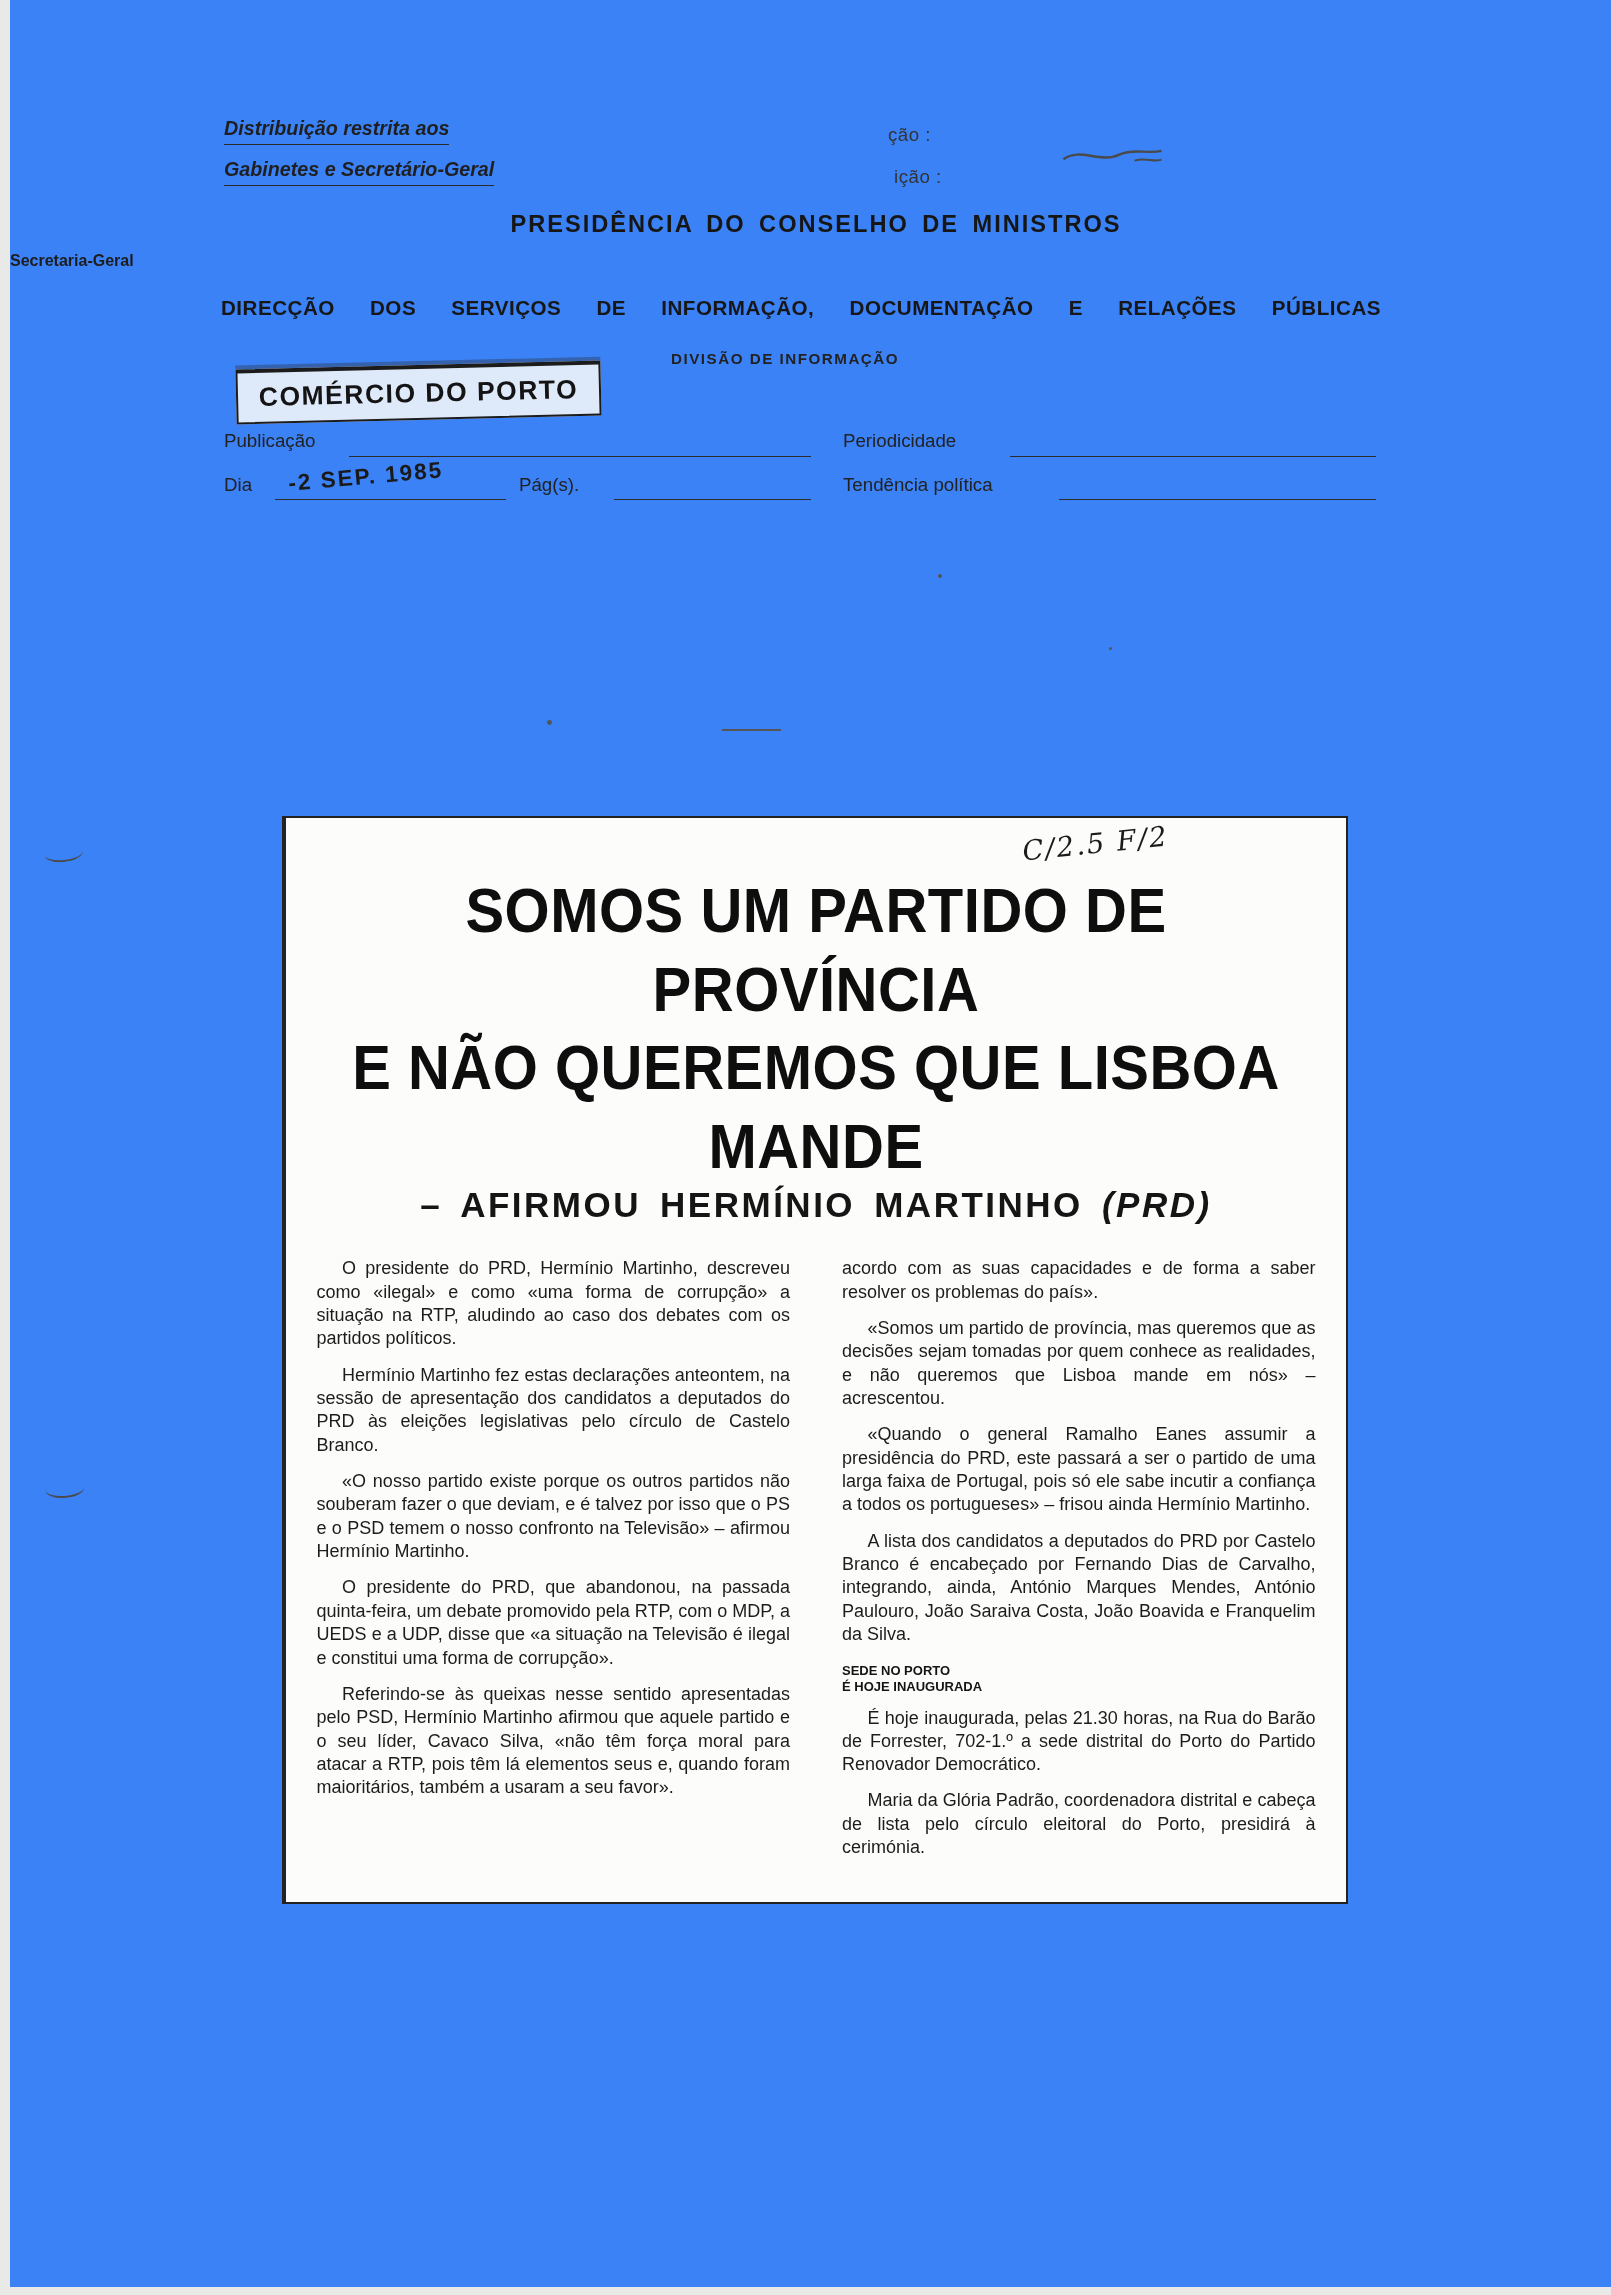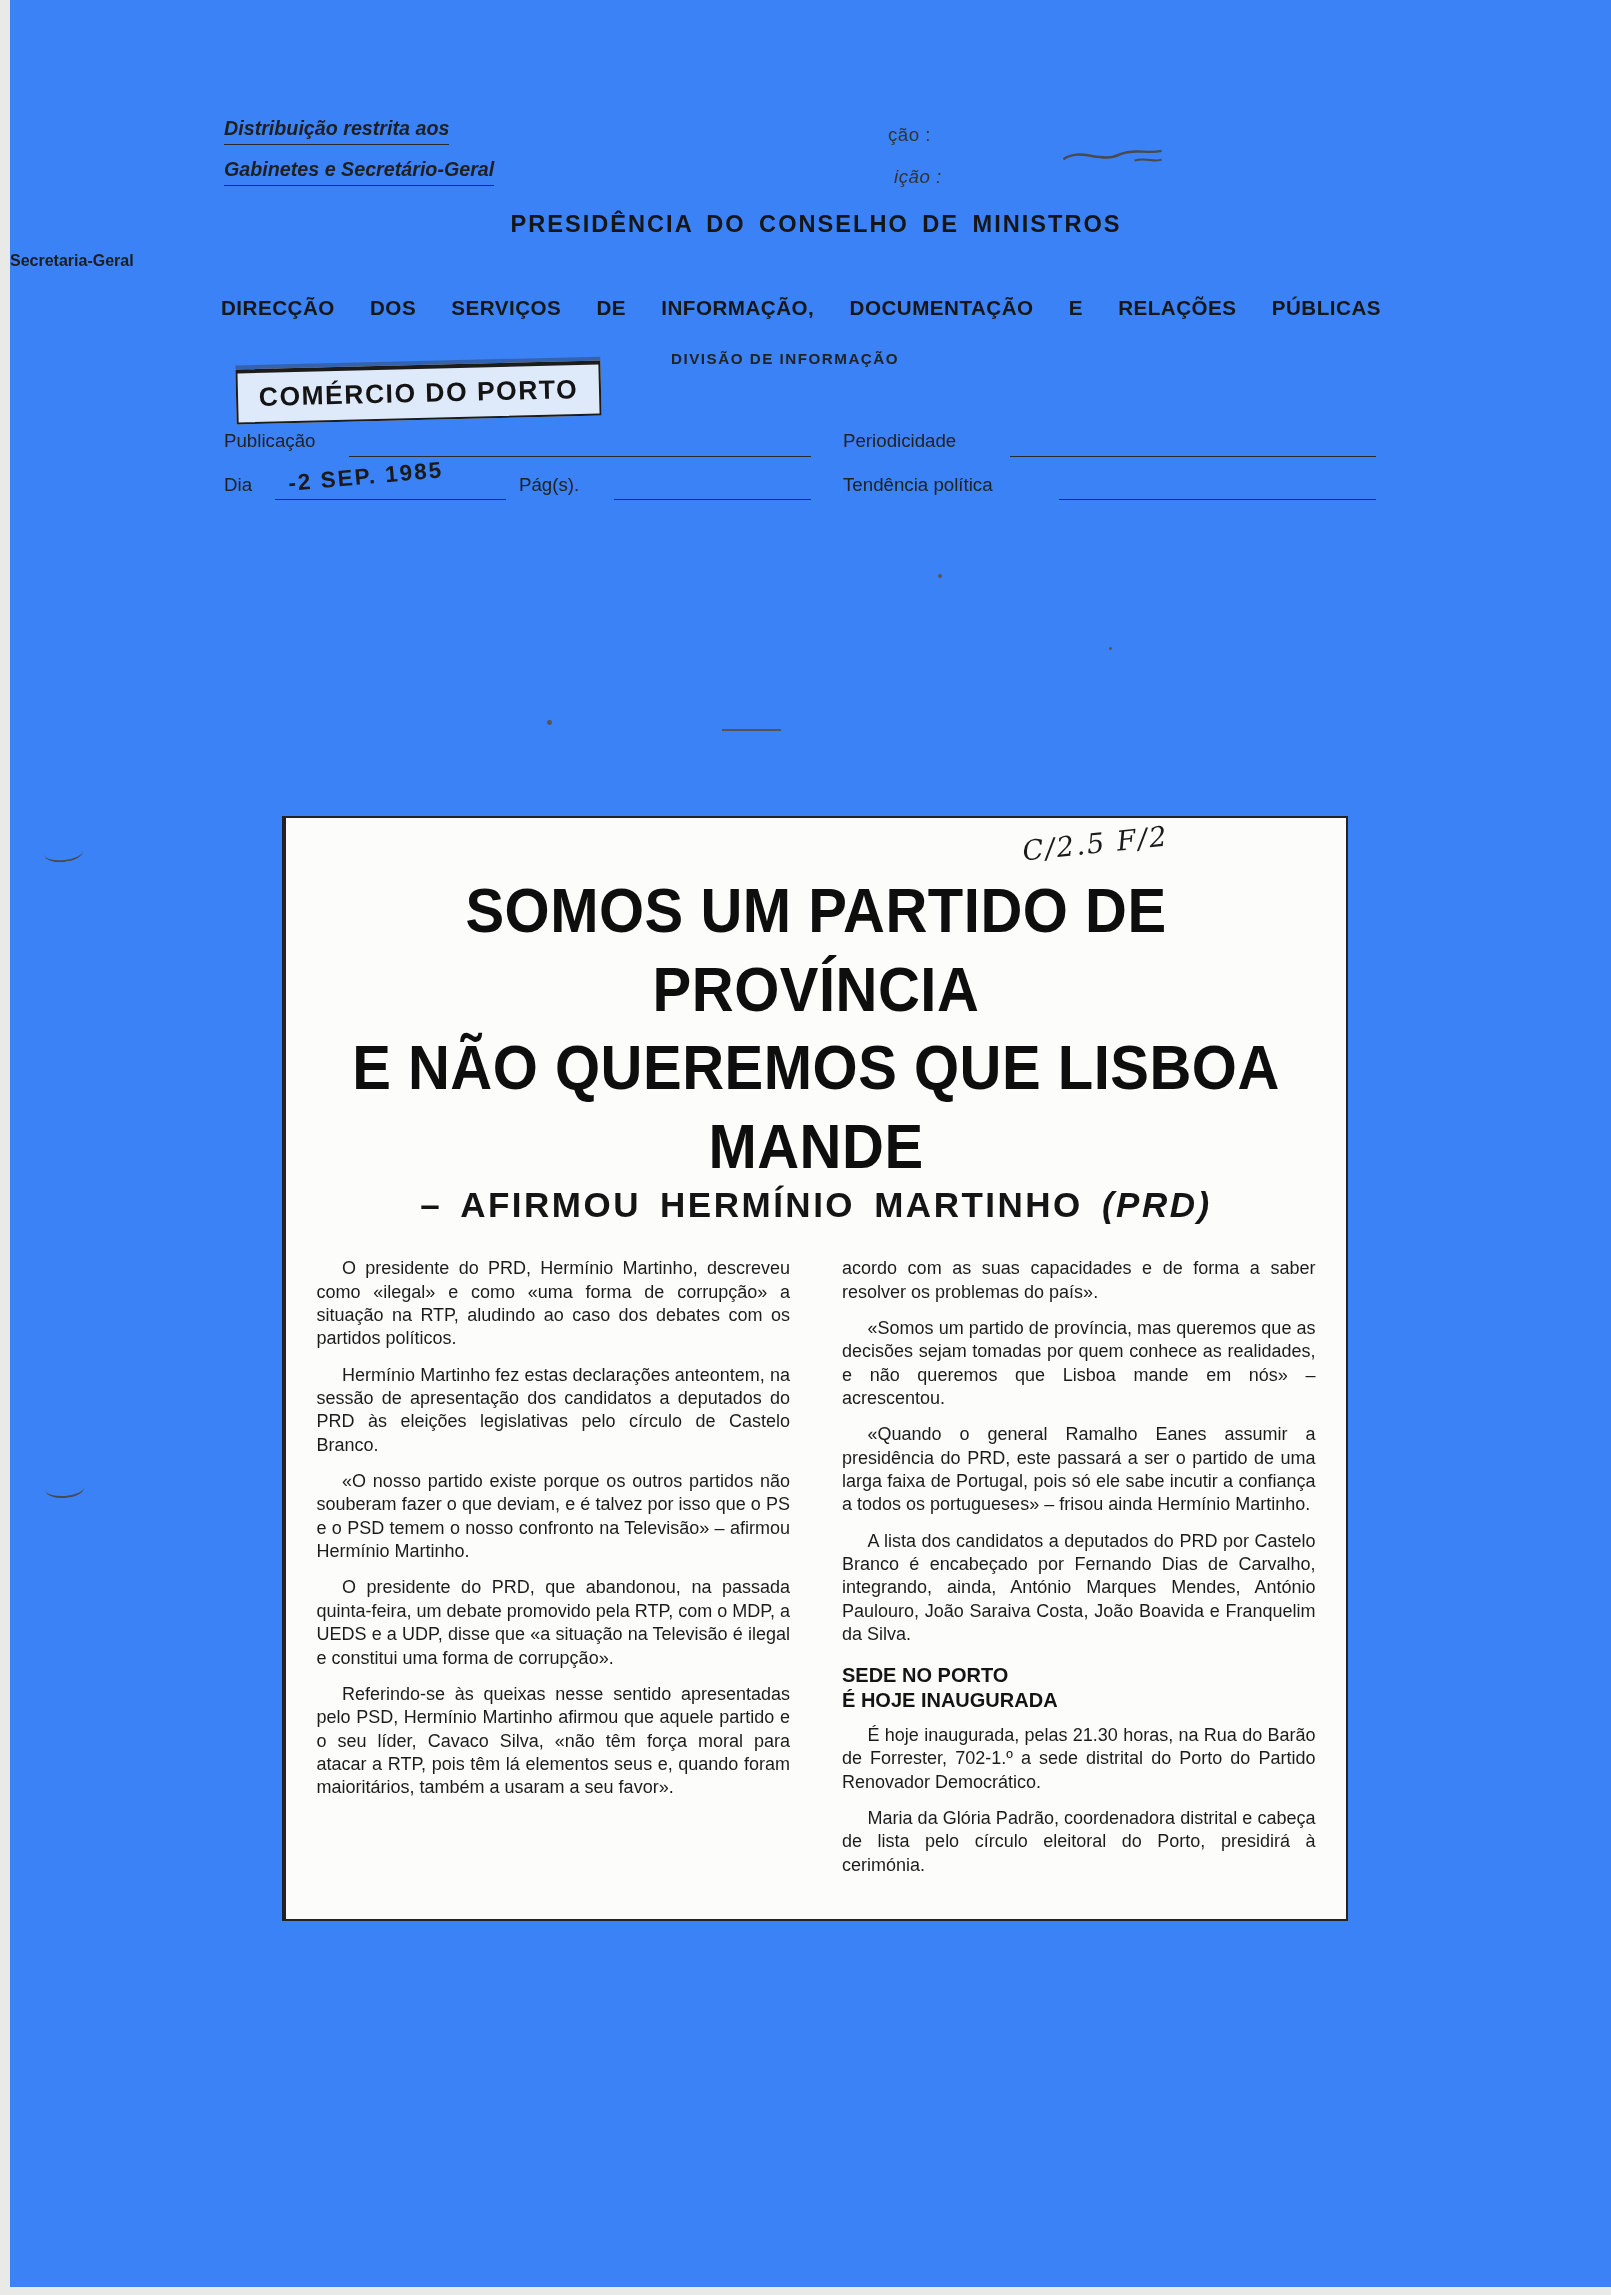--- a/index.html
+++ b/index.html
@@ -17,21 +17,21 @@
     position:absolute;left:214px;
     font-size:19.7px;font-style:italic;font-weight:bold;
     border-bottom:1.5px solid #2a2a2a;padding-bottom:3.9px;color:#1f1f1f;
   }
   .dist1{top:117px;}
   .dist2{top:158px;}
   .cut-label{
     position:absolute;font-size:18.7px;color:#333;letter-spacing:0.5px;
   }
   .cut1{left:878px;top:124px;}
-  .cut2{left:884px;top:166px;font-style:italic;}
+  .cut2{left:884px;top:166px;}
   .squiggle{position:absolute;left:1051px;top:142px;width:103px;height:29.5px;}
   .org-title{
     position:absolute;left:0;width:1612px;top:211px;
     text-align:center;font-size:23.6px;font-weight:bold;letter-spacing:2px;color:#161616;
     word-spacing:4.9px;
   }
   .org-sub{
     position:absolute;left:0;width:1612px;top:252px;
     text-align:left;font-size:16px;font-weight:bold;color:#1d1d1d;
   }
@@ -94,21 +94,21 @@
     font-size:35px;margin-top:23.6px;letter-spacing:2.5px;word-spacing:6.9px;
   }
   .byline .prd{font-style:italic;}
   .cols{
     display:flex;gap:52px;margin-top:32px;
   }
   .col{flex:1;font-size:18px;line-height:1.30;text-align:justify;color:#1c1c1c;}
   .col p{margin:0 0 12.8px 0;text-indent:25.5px;}
   .col p.noindent{text-indent:0;}
   .sec-head{
-    font-weight:bold;font-size:20px;margin:16.7px 0 10.8px 0;line-height:1.25;
+    font-weight:bold;font-size:13px;margin:16.7px 0 10.8px 0;line-height:1.25;
     text-indent:0;text-align:left;color:#141414;
   }
 </style>
 </head>
 <body>
 
 <div class="page">
 
   <div class="dist-line dist1">Distribuição restrita aos</div>
   <div class="dist-line dist2">Gabinetes e Secretário-Geral</div>

